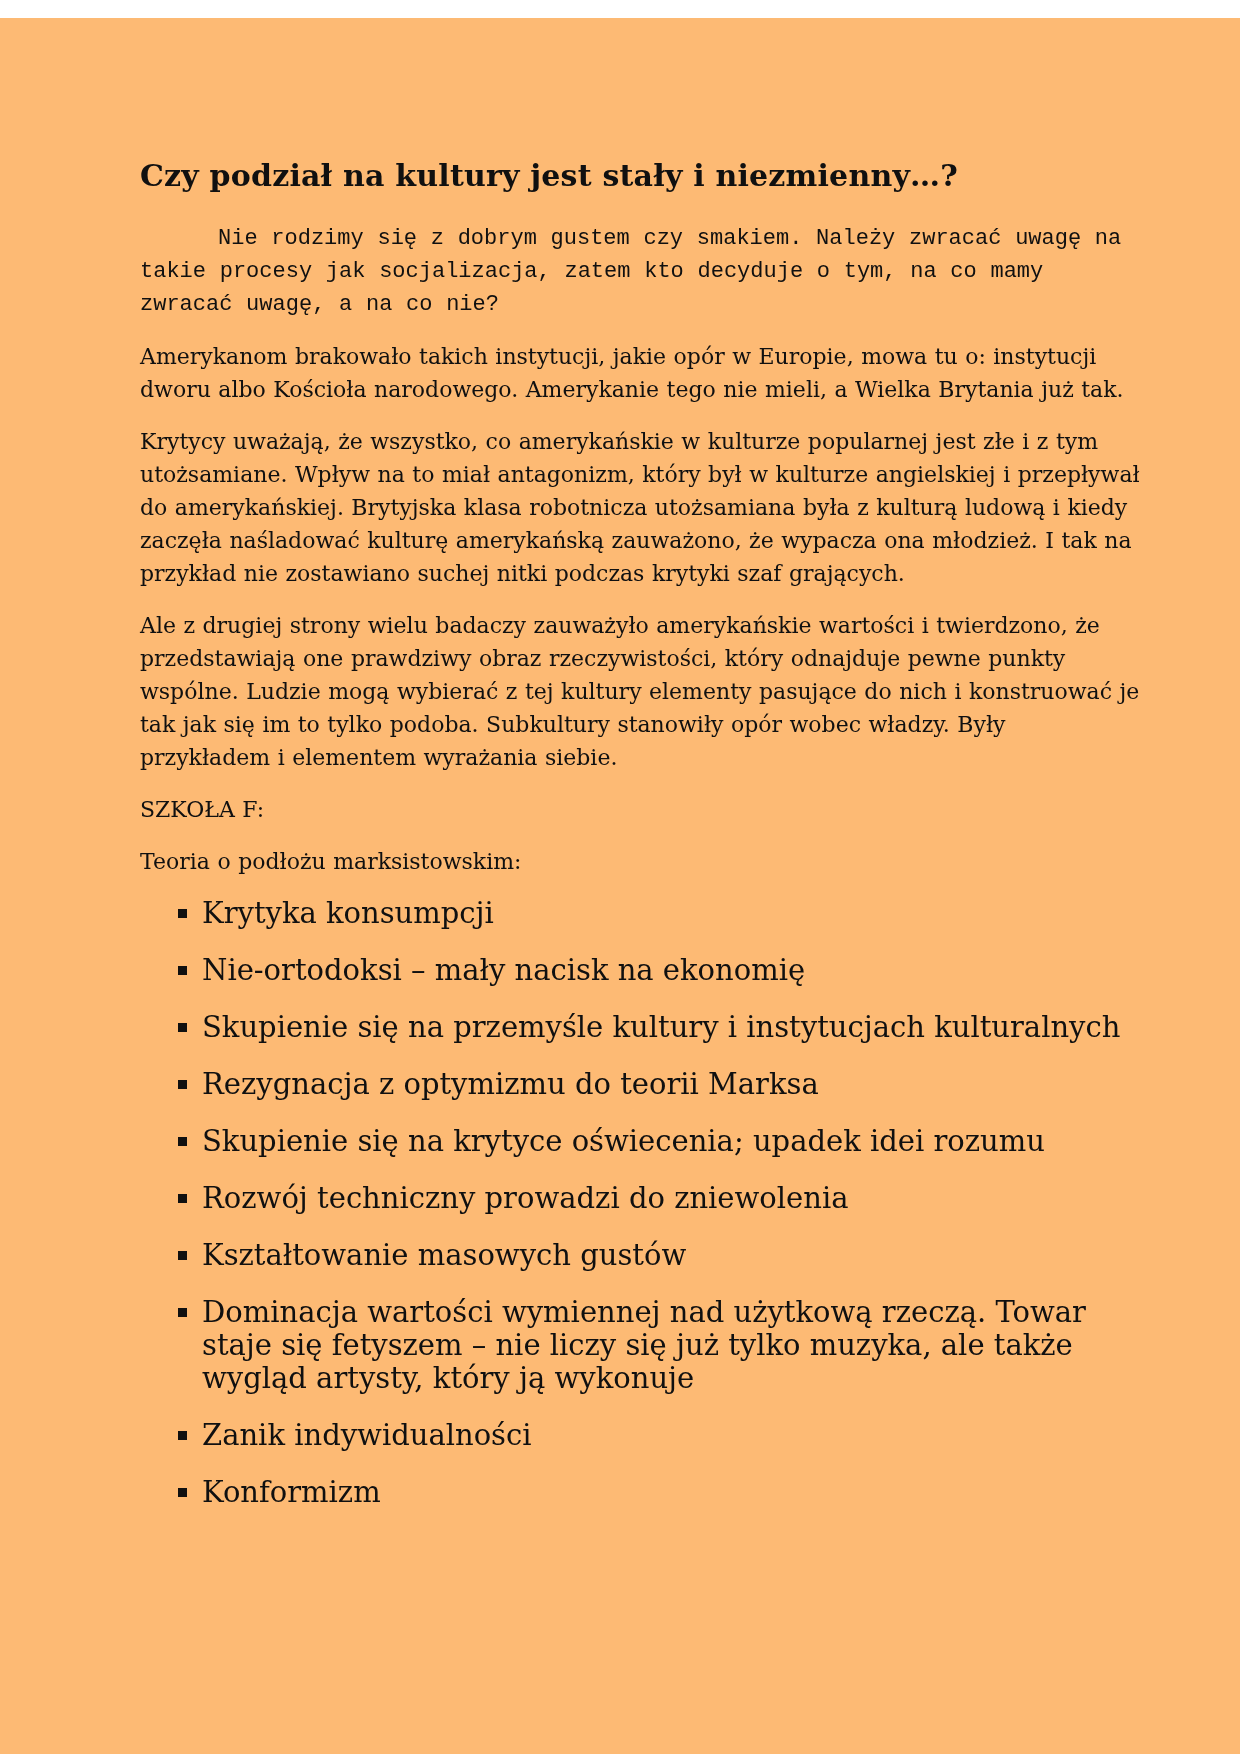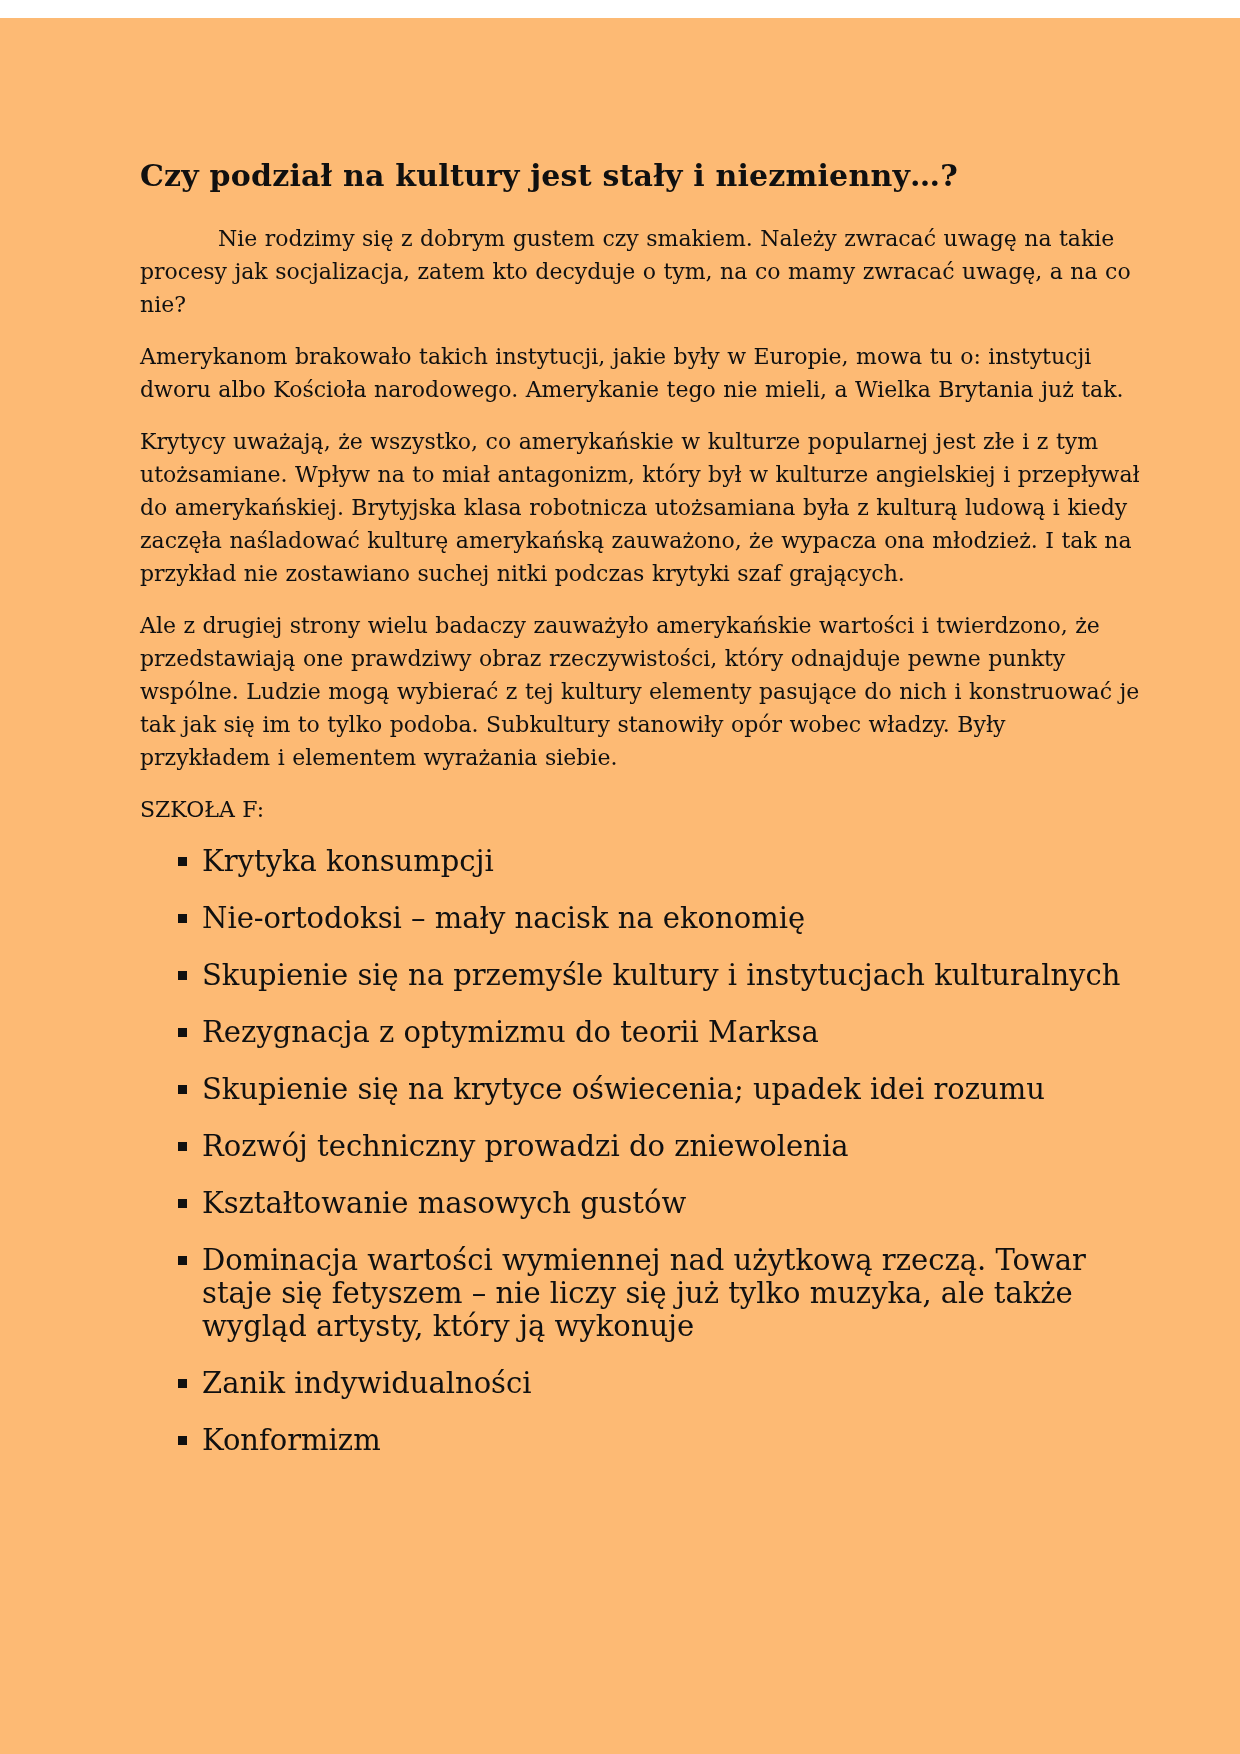--- a/index.html
+++ b/index.html
@@ -31,20 +31,21 @@
   }
   .para {
     font-size: 22px;
     line-height: 33px;
     margin: 0 0 19px 0;
     text-align: left;
     word-spacing: 0.5px;
   }
   .para.indent-first {
     text-indent: 78px;
+    font-family: Liberation Mono, monospace;
   }
   .bullet-list {
     list-style: none;
     margin: 12px 0 0 0;
     padding: 0;
   }
   .bullet-item {
     position: relative;
     font-size: 29px;
     line-height: 33px;
@@ -61,24 +62,25 @@
   }
 </style>
 </head>
 <body>
 
 <div class="page">
   <h1 class="doc-title">Czy podział na kultury jest stały i niezmienny…?</h1>
 
   <div id="paragraphs">
       <p class="para indent-first">Nie rodzimy się z dobrym gustem czy smakiem. Należy zwracać uwagę na takie procesy jak socjalizacja, zatem kto decyduje o tym, na co mamy zwracać uwagę, a na co nie?</p>
-      <p class="para">Amerykanom brakowało takich instytucji, jakie były w Europie, mowa tu o: instytucji dworu albo Kościoła narodowego. Amerykanie tego nie mieli, a Wielka Brytania już tak.</p>
+      <p class="para">Amerykanom brakowało takich instytucji, jakie opór w Europie, mowa tu o: instytucji dworu albo Kościoła narodowego. Amerykanie tego nie mieli, a Wielka Brytania już tak.</p>
       <p class="para">Krytycy uważają, że wszystko, co amerykańskie w kulturze popularnej jest złe i z tym utożsamiane. Wpływ na to miał antagonizm, który był w kulturze angielskiej i przepływał do amerykańskiej. Brytyjska klasa robotnicza utożsamiana była z kulturą ludową i kiedy zaczęła naśladować kulturę amerykańską zauważono, że wypacza ona młodzież. I tak na przykład nie zostawiano suchej nitki podczas krytyki szaf grających.</p>
       <p class="para">Ale z drugiej strony wielu badaczy zauważyło amerykańskie wartości i twierdzono, że przedstawiają one prawdziwy obraz rzeczywistości, który odnajduje pewne punkty wspólne. Ludzie mogą wybierać z tej kultury elementy pasujące do nich i konstruować je tak jak się im to tylko podoba. Subkultury stanowiły opór wobec władzy. Były przykładem i elementem wyrażania siebie.</p>
       <p class="para">SZKOŁA F:</p>
+      <p class="para">Teoria o podłożu marksistowskim:</p>
     </div>
 
   <ul id="bullets" class="bullet-list">
       <li class="bullet-item"><span class="bullet-marker"></span><span>Krytyka konsumpcji</span></li>
       <li class="bullet-item"><span class="bullet-marker"></span><span>Nie-ortodoksi – mały nacisk na ekonomię</span></li>
       <li class="bullet-item"><span class="bullet-marker"></span><span>Skupienie się na przemyśle kultury i instytucjach kulturalnych</span></li>
       <li class="bullet-item"><span class="bullet-marker"></span><span>Rezygnacja z optymizmu do teorii Marksa</span></li>
       <li class="bullet-item"><span class="bullet-marker"></span><span>Skupienie się na krytyce oświecenia; upadek idei rozumu</span></li>
       <li class="bullet-item"><span class="bullet-marker"></span><span>Rozwój techniczny prowadzi do zniewolenia</span></li>
       <li class="bullet-item"><span class="bullet-marker"></span><span>Kształtowanie masowych gustów</span></li>

